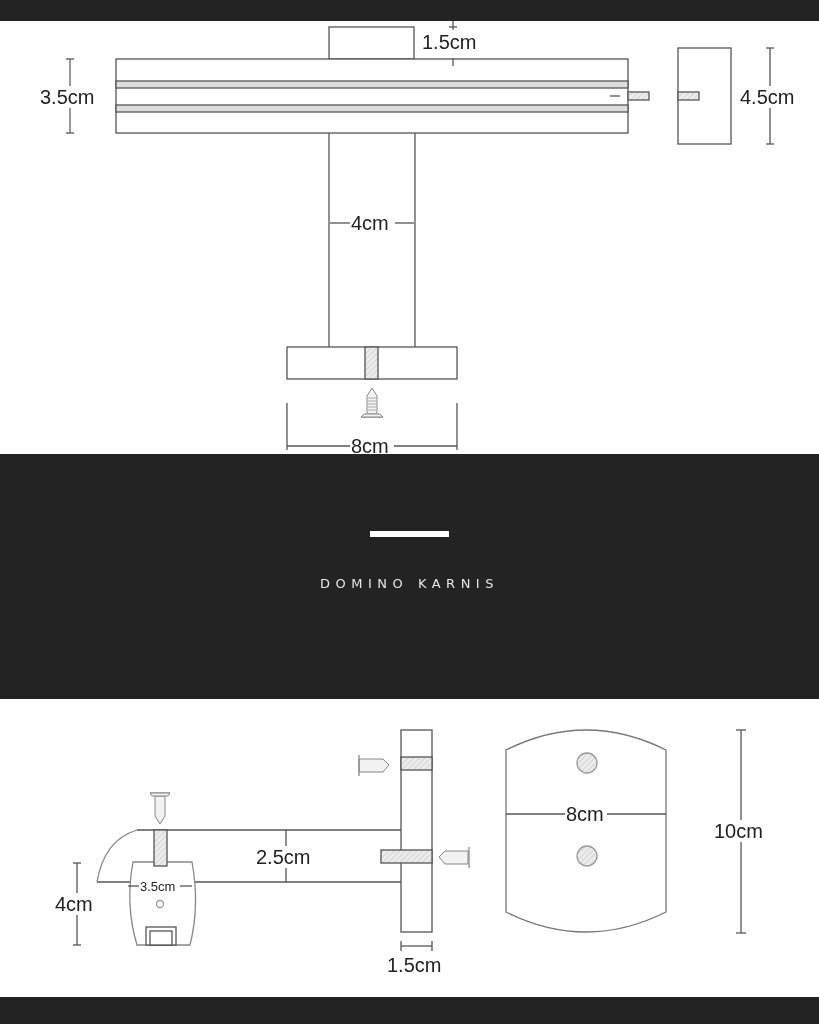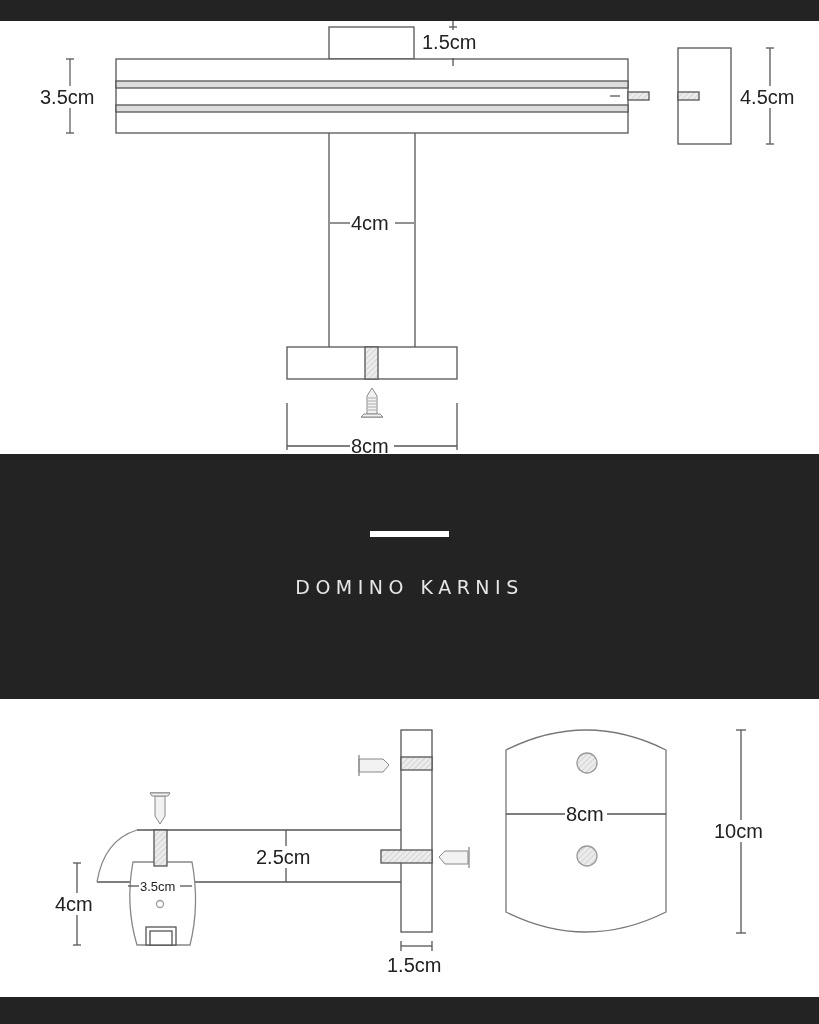--- a/index.html
+++ b/index.html
@@ -2,21 +2,21 @@
 <html><head>
 <meta charset="utf-8">
 <style>
   html, body { margin:0; padding:0; }
   body { width:819px; height:1024px; position:relative; overflow:hidden; background:#ffffff; font-family:"Liberation Sans", sans-serif; }
   .band { position:absolute; left:0; width:819px; background:#232323; }
   #band-top { top:0; height:21px; }
   #band-mid { top:454px; height:245px; }
   #band-bottom { top:997px; height:27px; }
   .accent-bar { position:absolute; left:370px; top:531px; width:79px; height:6px; background:#ffffff; }
-  .title { position:absolute; left:0; width:819px; top:576px; text-align:center; color:#e6e6e6; font-size:19px; letter-spacing:5.5px; font-family:"DejaVu Sans", sans-serif; font-weight:normal; }
+  .title { position:absolute; left:0; width:819px; top:576px; text-align:center; color:#e6e6e6; font-size:13px; letter-spacing:5.5px; font-family:"DejaVu Sans", sans-serif; font-weight:normal; }
   svg { position:absolute; left:0; }
   .dim { font-family:"Liberation Sans", sans-serif; fill:#222; }
 </style>
 </head>
 <body>
 
 <div class="band" id="band-top"></div>
 
 <svg style="top:21px" width="819" height="433" viewBox="0 21 819 433">
   <defs>

